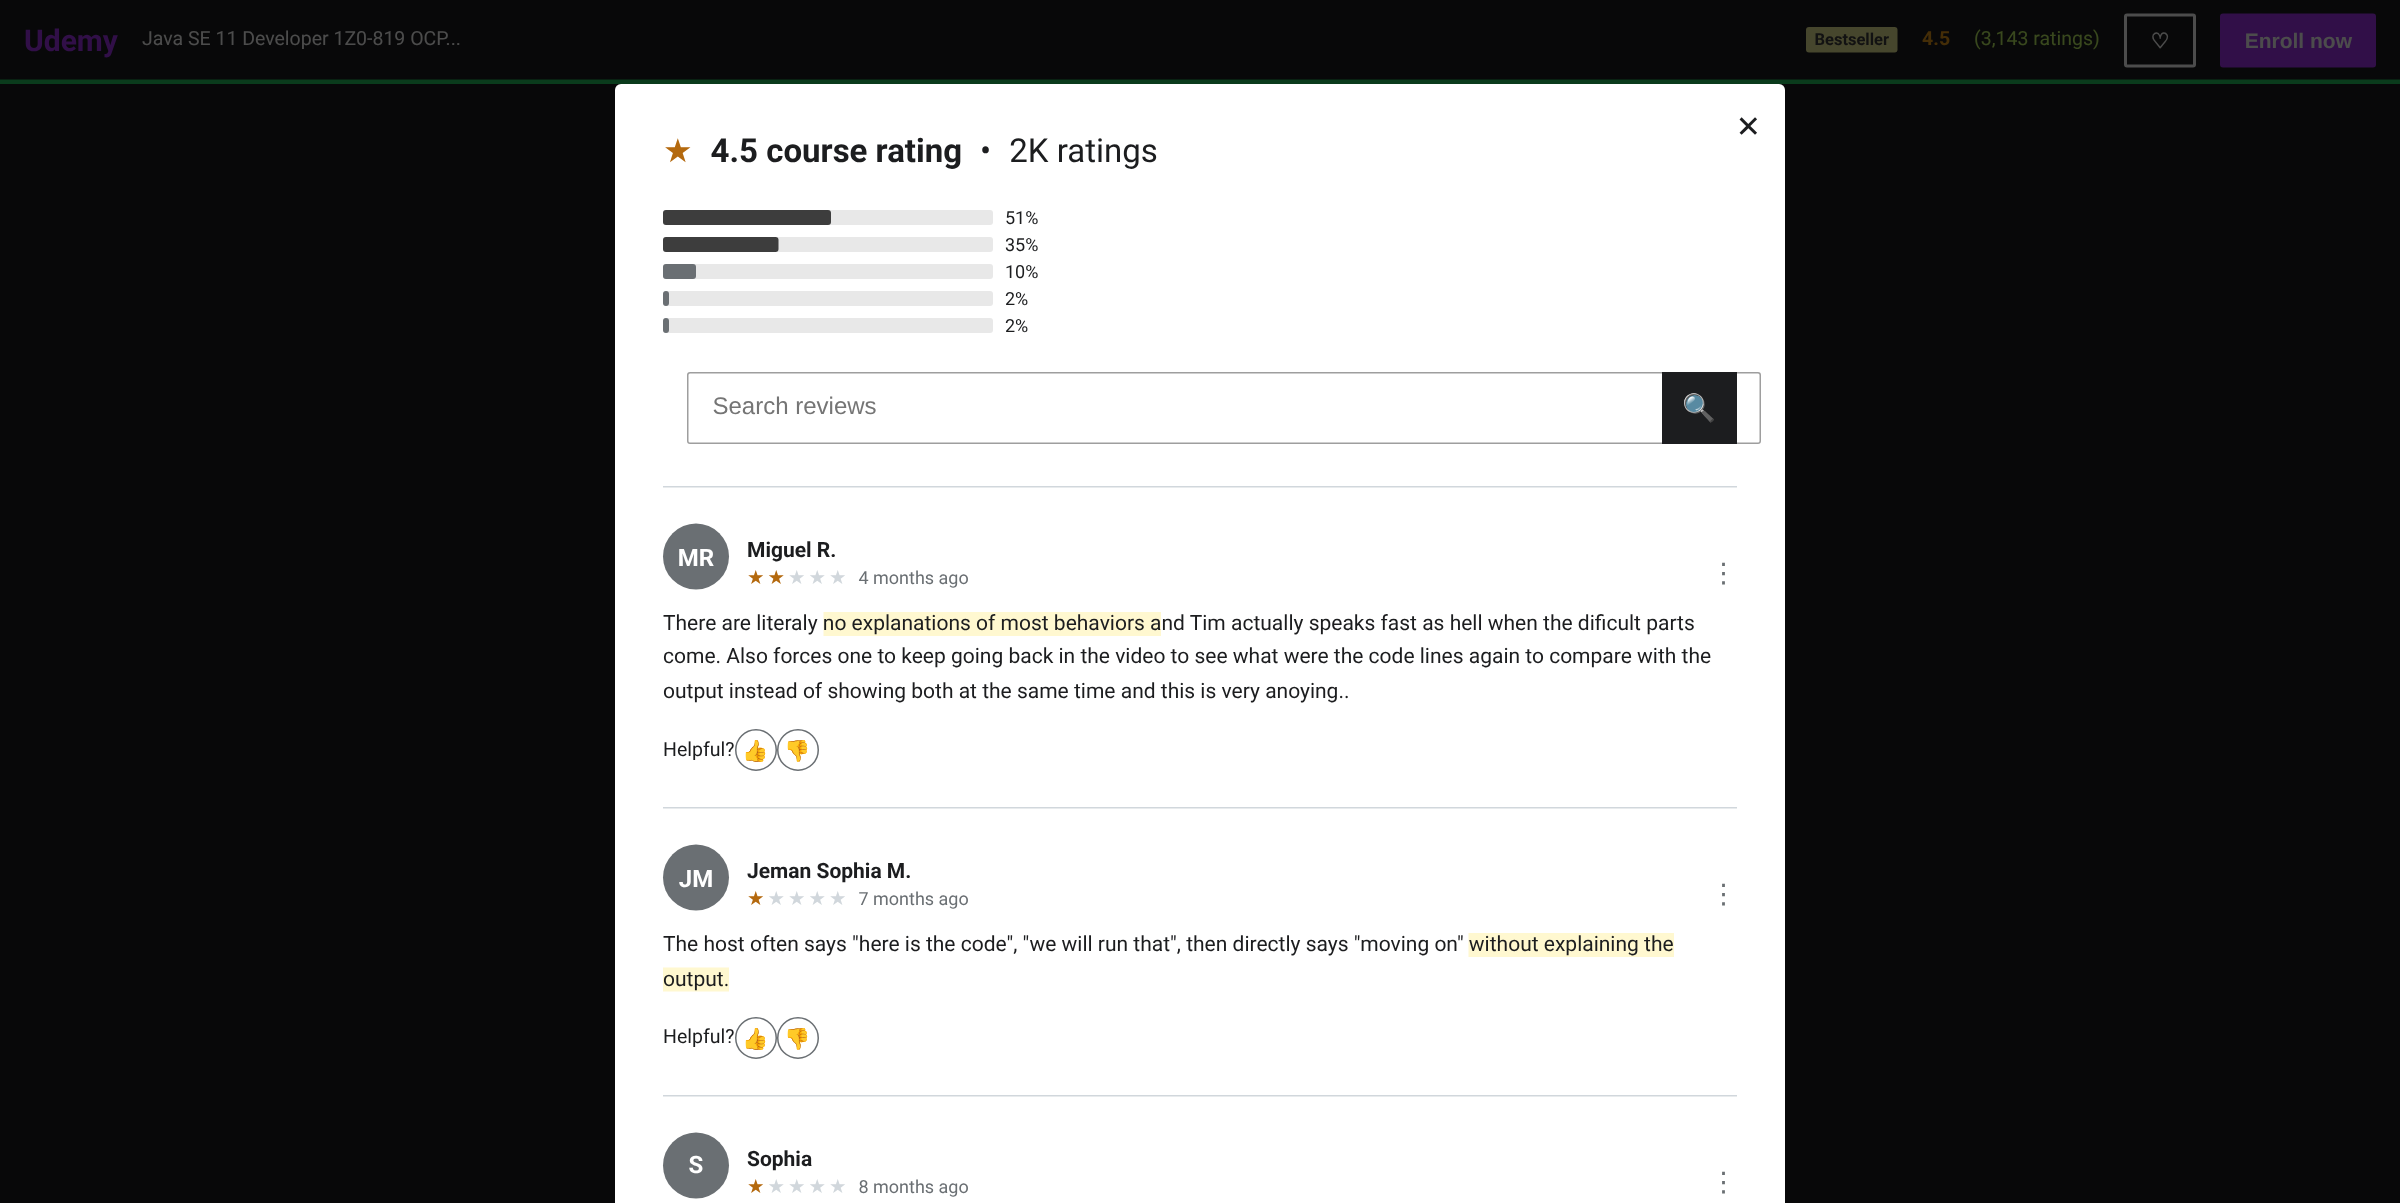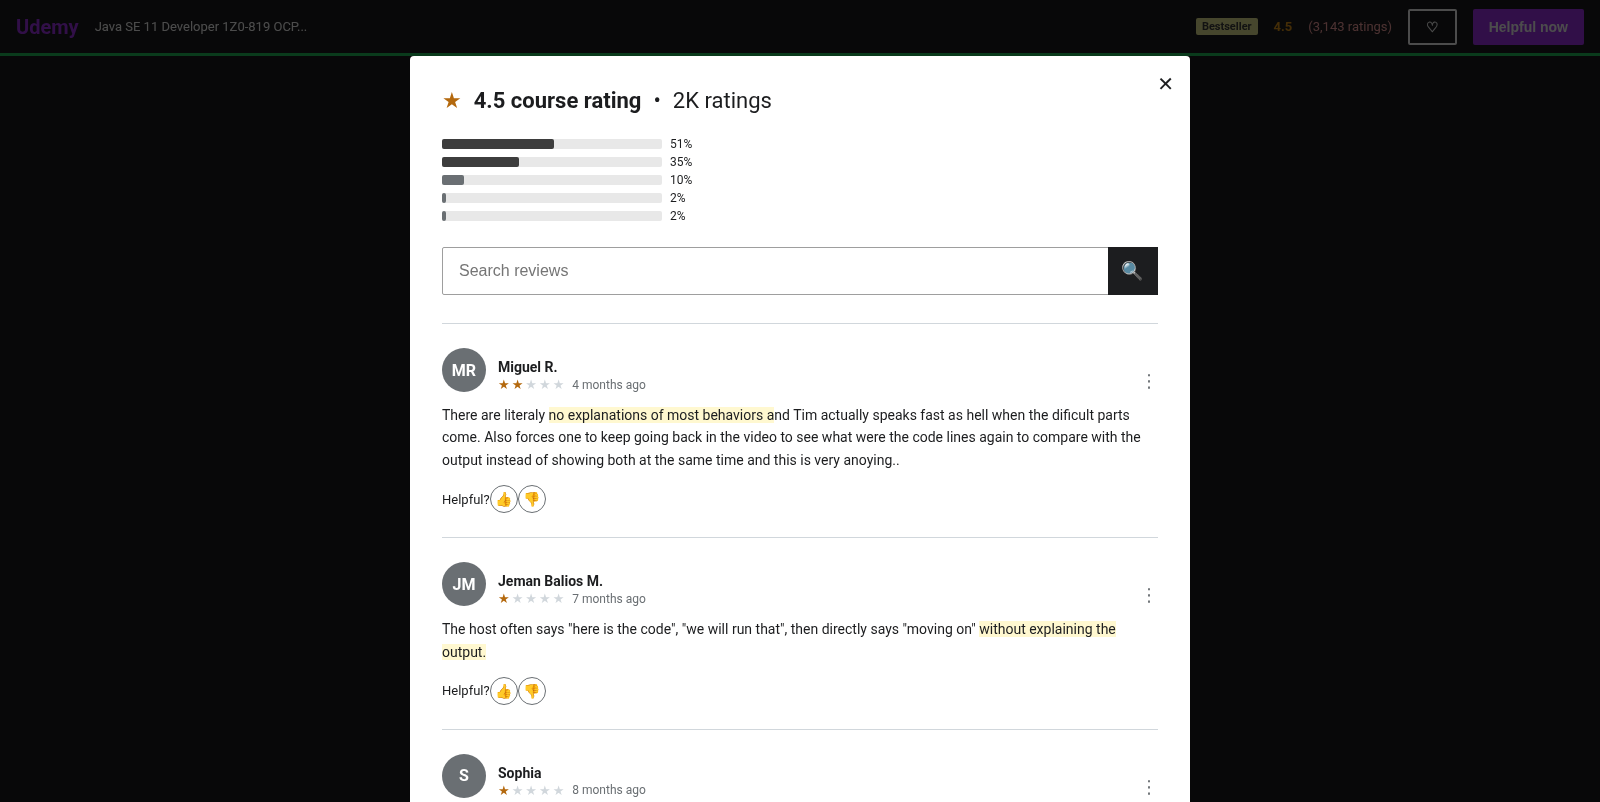--- a/index.html
+++ b/index.html
@@ -111,20 +111,21 @@
     }
 
     .search-input {
       width: 100%;
       border: 1px solid #9e9e9e;
       border-radius: 2px;
       padding: 14px 76px 14px 16px;
       font-size: 16px;
       color: #6a6f73;
       outline: none;
+      margin-left: 16px;
     }
 
     .search-icon-btn {
       position: absolute;
       right: 0;
       top: 0;
       bottom: 0;
       width: 50px;
       background: #1c1d1f;
       border: none;
@@ -278,21 +279,21 @@
       margin-left: 42px;
     }
 
     .nav-rating-text {
       color: #e59819;
       font-size: 13px;
       font-weight: 700;
     }
 
     .nav-ratings-count {
-      color: #fca5a5;
+      color: #bef264;
       font-size: 13px;
     }
 
     .nav-cta-btn {
       background: #a435f0;
       color: #fff;
       border: none;
       padding: 10px 16px;
       font-size: 14px;
       font-weight: 700;
@@ -319,21 +320,21 @@
 </head>
 <body>
 
 <div class="navbar">
   <span class="nav-logo">Udemy</span>
   <span class="nav-title">Java SE 11 Developer 1Z0-819 OCP...</span>
   <span class="nav-badge">Bestseller</span>
   <span class="nav-rating-text">4.5</span>
   <span class="nav-ratings-count">(3,143 ratings)</span>
   <button class="nav-wishlist-btn">♡</button>
-  <button class="nav-cta-btn">Helpful now</button>
+  <button class="nav-cta-btn">Enroll now</button>
 </div>
 
 <div class="overlay-backdrop" style="padding-top: 56px;">
   <div class="modal">
 
     <button class="modal-close-btn">✕</button>
 
     <div class="modal-header">
       <span class="modal-star">★</span>
       <span class="modal-title">4.5 course rating</span>
@@ -406,21 +407,21 @@
         <span class="helpful-label">Helpful?</span>
         <button class="thumb-btn">👍</button>
         <button class="thumb-btn">👎</button>
       </div>
     </div>
 
     <div class="review-card">
       <div class="review-header">
         <div class="reviewer-avatar" style="background:#6a6f73;">JM</div>
         <div class="reviewer-info">
-          <div class="reviewer-name">Jeman Balios M.</div>
+          <div class="reviewer-name">Jeman Sophia M.</div>
           <div class="reviewer-meta">
             <div class="star-rating">
               <span class="star filled">★</span>
               <span class="star empty">★</span>
               <span class="star empty">★</span>
               <span class="star empty">★</span>
               <span class="star empty">★</span>
             </div>
             <span class="review-time">7 months ago</span>
           </div>

